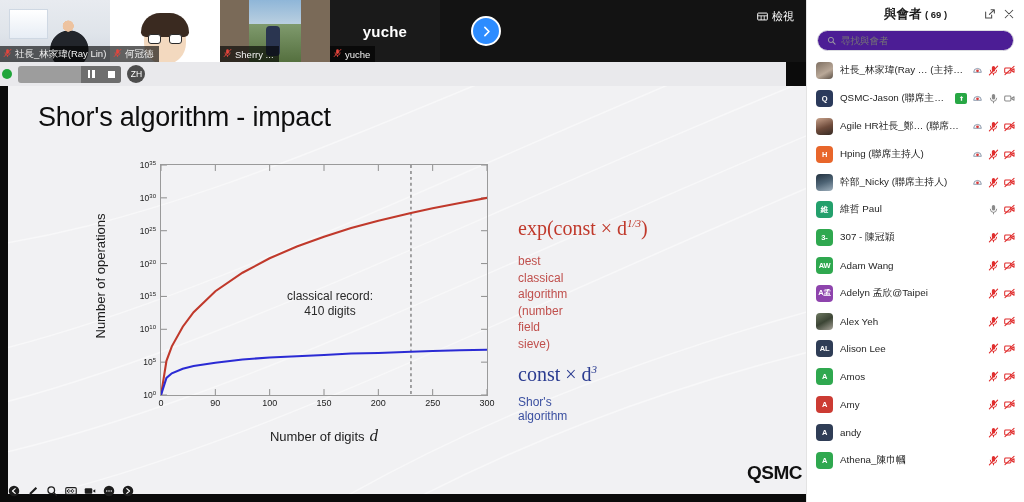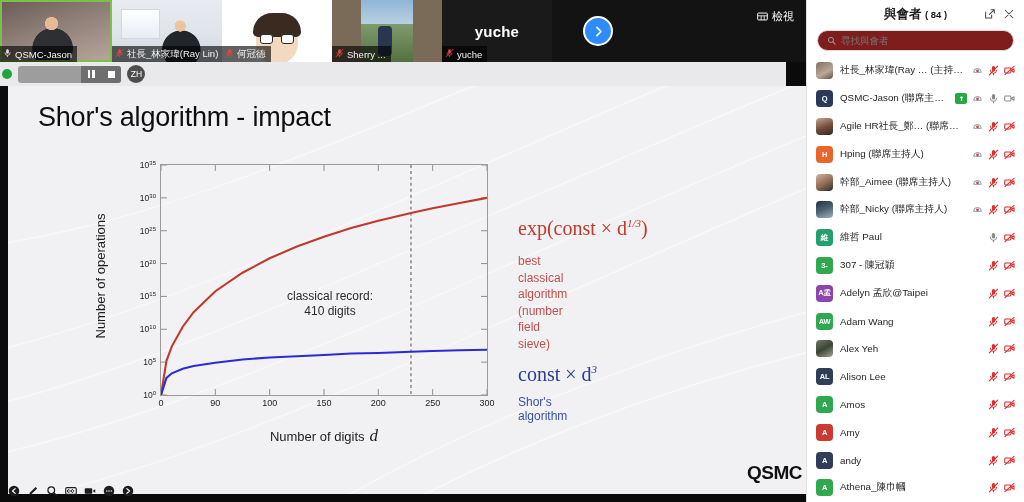--- a/index.html
+++ b/index.html
@@ -144,21 +144,21 @@
            border-left:1px solid #e3e3e3; }
   #panel-header { height:28px; display:flex; align-items:center; justify-content:center;
                   position:relative; }
   #panel-title { font-size:12.5px; font-weight:bold; color:#1a1a1a; }
   #panel-title .cnt { font-size:9.5px; font-weight:bold; }
   #panel-header .hdr-ic { position:absolute; top:8px; width:12px; height:12px; color:#4a4a4a; }
   #pop-out-icon { right:28px; }
   #close-icon   { right:9px; }
   #search-wrap { padding: 2px 10px 6px 10px; }
   #search-box { height:21px; border:1px solid #dcdde1; border-radius:11px;
-                display:flex; align-items:center; gap:5px; padding:8px 9px; background:#7f1d1d; }
+                display:flex; align-items:center; gap:5px; padding:8px 9px; background:#4c1d95; }
   #search-box svg { width:9px; height:9px; color:#9a9aa2; flex:0 0 auto; }
   #search-input { border:0; outline:0; font-size:9.5px; color:#9a9aa2; width:100%;
                   font-family:"Liberation Sans", sans-serif; background:transparent; }
   #plist { position:absolute; left:0; right:0; top:57px; bottom:0; overflow:hidden; }
   .prow { height:27.8px; display:flex; align-items:center; padding:0 9px 0 9px; gap:7px; }
   .avatar { width:17px; height:17px; border-radius:4px; flex:0 0 auto; color:#fff;
             font-size:7.5px; font-weight:bold; display:flex; align-items:center;
             justify-content:center; overflow:hidden; letter-spacing:-.2px; }
   .avatar.photo1 { background:linear-gradient(150deg,#7e6f62 0%,#b9a898 60%,#5a4f45 100%); }
   .avatar.photo2 { background:linear-gradient(160deg,#c9a38c 0%,#6e4b3b 55%,#352a24 100%); }
@@ -177,30 +177,20 @@
   .share-badge svg { width:7px; height:7px; color:#fff; }
 </style>
 </head>
 <body>
 
 <div id="app">
 
   <div id="meeting">
 
     <div id="filmstrip">
-        <div class="tile spk" style="width: 112px;">
-          <div class="v1"></div>
-          <div class="tile-label">
-            <span class="mic-on"><svg width="9" height="10" viewBox="0 0 16 16">
-                <rect x="5.6" y="1.5" width="4.8" height="8" rx="2.4" fill="currentColor"></rect>
-                <path d="M3.4 7.6a4.6 4.6 0 0 0 9.2 0M8 12.2v2.2" stroke="currentColor" stroke-width="1.4" fill="none" stroke-linecap="round"></path>
-              </svg></span>
-            <span>QSMC-Jason</span>
-          </div>
-        </div>
         <div class="tile" style="width: 110px;">
           <div class="v2"></div>
           <div class="tile-label">
             <span class="mic-x"><svg width="9" height="10" viewBox="0 0 16 16">
                 <rect x="5.6" y="1.5" width="4.8" height="8" rx="2.4" fill="currentColor"></rect>
                 <path d="M3.4 7.6a4.6 4.6 0 0 0 9.2 0M8 12.2v2.2" stroke="currentColor" stroke-width="1.4" fill="none" stroke-linecap="round"></path>
                 <path d="M2 14.4 L14 1.6" stroke="currentColor" stroke-width="1.6" stroke-linecap="round"></path>
               </svg></span>
             <span>社長_林家瑋(Ray Lin)</span>
           </div>
@@ -416,21 +406,21 @@
           <path d="M1 7 h14 M6 7 v6 M10.5 7 v6" stroke="#fff" stroke-width="1.2"></path>
         </svg>
         <span>檢視</span>
       </div>
     </div>
 
   <div id="panel">
     <div id="panel-header">
       <div id="panel-title">
         <span>與會者</span>
-        <span class="cnt">( 84 )</span>
+        <span class="cnt">( 69 )</span>
       </div>
       <svg class="hdr-ic" id="pop-out-icon" viewBox="0 0 16 16">
         <path d="M2.2 5.2 v8 h8 v-4" fill="none" stroke="currentColor" stroke-width="1.4" stroke-linecap="round"></path>
         <path d="M7.2 8.6 L13.6 2.4 M9.4 2.2 h4.4 v4.4" fill="none" stroke="currentColor" stroke-width="1.4" stroke-linecap="round" stroke-linejoin="round"></path>
       </svg>
       <svg class="hdr-ic" id="close-icon" viewBox="0 0 16 16">
         <path d="M3 3 L13 13 M13 3 L3 13" stroke="currentColor" stroke-width="1.4" stroke-linecap="round"></path>
       </svg>
     </div>
 
@@ -522,60 +512,40 @@
               <path d="M2 14.4 L14 1.6" stroke="currentColor" stroke-width="1.6" stroke-linecap="round"></path>
             </svg>
             <svg viewBox="0 0 16 16" class="ic-red">
               <rect x="1" y="4.4" width="9" height="7.2" rx="1.4" fill="none" stroke="currentColor" stroke-width="1.5"></rect>
               <path d="M10.6 8 L14.6 5.4 v5.2 Z" fill="none" stroke="currentColor" stroke-width="1.5" stroke-linejoin="round"></path>
               <path d="M1.4 14 L14.6 2" stroke="currentColor" stroke-width="1.6" stroke-linecap="round"></path>
             </svg>
           </div>
         </div>
         <div class="prow">
-          <div class="avatar photo3"></div>
-          <div class="pname">幹部_Aimee (聯席主持人)</div>
+          <div class="avatar photo4"></div>
+          <div class="pname">幹部_Nicky (聯席主持人)</div>
           <div class="picons">
             <svg viewBox="0 0 16 16" class="ic-dotred">
               <path d="M2.4 10.6a5.6 5.6 0 0 1 11.2 0z" fill="none" stroke="currentColor" stroke-width="1.3"></path>
               <circle cx="8" cy="8.4" r="2" fill="#d93b3b"></circle>
             </svg>
             <svg viewBox="0 0 16 16" class="ic-red">
               <rect x="5.6" y="1.5" width="4.8" height="8" rx="2.4" fill="currentColor"></rect>
               <path d="M3.4 7.6a4.6 4.6 0 0 0 9.2 0M8 12.2v2.2" stroke="currentColor" stroke-width="1.4" fill="none" stroke-linecap="round"></path>
               <path d="M2 14.4 L14 1.6" stroke="currentColor" stroke-width="1.6" stroke-linecap="round"></path>
             </svg>
             <svg viewBox="0 0 16 16" class="ic-red">
               <rect x="1" y="4.4" width="9" height="7.2" rx="1.4" fill="none" stroke="currentColor" stroke-width="1.5"></rect>
               <path d="M10.6 8 L14.6 5.4 v5.2 Z" fill="none" stroke="currentColor" stroke-width="1.5" stroke-linejoin="round"></path>
               <path d="M1.4 14 L14.6 2" stroke="currentColor" stroke-width="1.6" stroke-linecap="round"></path>
             </svg>
           </div>
         </div>
         <div class="prow">
-          <div class="avatar photo4"></div>
-          <div class="pname">幹部_Nicky (聯席主持人)</div>
-          <div class="picons">
-            <svg viewBox="0 0 16 16" class="ic-dotred">
-              <path d="M2.4 10.6a5.6 5.6 0 0 1 11.2 0z" fill="none" stroke="currentColor" stroke-width="1.3"></path>
-              <circle cx="8" cy="8.4" r="2" fill="#d93b3b"></circle>
-            </svg>
-            <svg viewBox="0 0 16 16" class="ic-red">
-              <rect x="5.6" y="1.5" width="4.8" height="8" rx="2.4" fill="currentColor"></rect>
-              <path d="M3.4 7.6a4.6 4.6 0 0 0 9.2 0M8 12.2v2.2" stroke="currentColor" stroke-width="1.4" fill="none" stroke-linecap="round"></path>
-              <path d="M2 14.4 L14 1.6" stroke="currentColor" stroke-width="1.6" stroke-linecap="round"></path>
-            </svg>
-            <svg viewBox="0 0 16 16" class="ic-red">
-              <rect x="1" y="4.4" width="9" height="7.2" rx="1.4" fill="none" stroke="currentColor" stroke-width="1.5"></rect>
-              <path d="M10.6 8 L14.6 5.4 v5.2 Z" fill="none" stroke="currentColor" stroke-width="1.5" stroke-linejoin="round"></path>
-              <path d="M1.4 14 L14.6 2" stroke="currentColor" stroke-width="1.6" stroke-linecap="round"></path>
-            </svg>
-          </div>
-        </div>
-        <div class="prow">
           <div class="avatar" style="background: rgb(35, 160, 108);">維</div>
           <div class="pname">維哲 Paul</div>
           <div class="picons">
             <svg viewBox="0 0 16 16" class="ic-gray">
               <rect x="5.6" y="1.5" width="4.8" height="8" rx="2.4" fill="currentColor"></rect>
               <path d="M3.4 7.6a4.6 4.6 0 0 0 9.2 0M8 12.2v2.2" stroke="currentColor" stroke-width="1.4" fill="none" stroke-linecap="round"></path>
             </svg>
             <svg viewBox="0 0 16 16" class="ic-red">
               <rect x="1" y="4.4" width="9" height="7.2" rx="1.4" fill="none" stroke="currentColor" stroke-width="1.5"></rect>
               <path d="M10.6 8 L14.6 5.4 v5.2 Z" fill="none" stroke="currentColor" stroke-width="1.5" stroke-linejoin="round"></path>
@@ -593,38 +563,38 @@
               <path d="M2 14.4 L14 1.6" stroke="currentColor" stroke-width="1.6" stroke-linecap="round"></path>
             </svg>
             <svg viewBox="0 0 16 16" class="ic-red">
               <rect x="1" y="4.4" width="9" height="7.2" rx="1.4" fill="none" stroke="currentColor" stroke-width="1.5"></rect>
               <path d="M10.6 8 L14.6 5.4 v5.2 Z" fill="none" stroke="currentColor" stroke-width="1.5" stroke-linejoin="round"></path>
               <path d="M1.4 14 L14.6 2" stroke="currentColor" stroke-width="1.6" stroke-linecap="round"></path>
             </svg>
           </div>
         </div>
         <div class="prow">
+          <div class="avatar" style="background: rgb(47, 168, 79);">AW</div>
+          <div class="pname">Adam Wang</div>
+          <div class="picons">
+            <svg viewBox="0 0 16 16" class="ic-red">
+              <rect x="5.6" y="1.5" width="4.8" height="8" rx="2.4" fill="currentColor"></rect>
+              <path d="M3.4 7.6a4.6 4.6 0 0 0 9.2 0M8 12.2v2.2" stroke="currentColor" stroke-width="1.4" fill="none" stroke-linecap="round"></path>
+              <path d="M2 14.4 L14 1.6" stroke="currentColor" stroke-width="1.6" stroke-linecap="round"></path>
+            </svg>
+            <svg viewBox="0 0 16 16" class="ic-red">
+              <rect x="1" y="4.4" width="9" height="7.2" rx="1.4" fill="none" stroke="currentColor" stroke-width="1.5"></rect>
+              <path d="M10.6 8 L14.6 5.4 v5.2 Z" fill="none" stroke="currentColor" stroke-width="1.5" stroke-linejoin="round"></path>
+              <path d="M1.4 14 L14.6 2" stroke="currentColor" stroke-width="1.6" stroke-linecap="round"></path>
+            </svg>
+          </div>
+        </div>
+        <div class="prow">
           <div class="avatar" style="background: rgb(142, 68, 173);">A孟</div>
           <div class="pname">Adelyn 孟欣@Taipei</div>
-          <div class="picons">
-            <svg viewBox="0 0 16 16" class="ic-red">
-              <rect x="5.6" y="1.5" width="4.8" height="8" rx="2.4" fill="currentColor"></rect>
-              <path d="M3.4 7.6a4.6 4.6 0 0 0 9.2 0M8 12.2v2.2" stroke="currentColor" stroke-width="1.4" fill="none" stroke-linecap="round"></path>
-              <path d="M2 14.4 L14 1.6" stroke="currentColor" stroke-width="1.6" stroke-linecap="round"></path>
-            </svg>
-            <svg viewBox="0 0 16 16" class="ic-red">
-              <rect x="1" y="4.4" width="9" height="7.2" rx="1.4" fill="none" stroke="currentColor" stroke-width="1.5"></rect>
-              <path d="M10.6 8 L14.6 5.4 v5.2 Z" fill="none" stroke="currentColor" stroke-width="1.5" stroke-linejoin="round"></path>
-              <path d="M1.4 14 L14.6 2" stroke="currentColor" stroke-width="1.6" stroke-linecap="round"></path>
-            </svg>
-          </div>
-        </div>
-        <div class="prow">
-          <div class="avatar" style="background: rgb(47, 168, 79);">AW</div>
-          <div class="pname">Adam Wang</div>
           <div class="picons">
             <svg viewBox="0 0 16 16" class="ic-red">
               <rect x="5.6" y="1.5" width="4.8" height="8" rx="2.4" fill="currentColor"></rect>
               <path d="M3.4 7.6a4.6 4.6 0 0 0 9.2 0M8 12.2v2.2" stroke="currentColor" stroke-width="1.4" fill="none" stroke-linecap="round"></path>
               <path d="M2 14.4 L14 1.6" stroke="currentColor" stroke-width="1.6" stroke-linecap="round"></path>
             </svg>
             <svg viewBox="0 0 16 16" class="ic-red">
               <rect x="1" y="4.4" width="9" height="7.2" rx="1.4" fill="none" stroke="currentColor" stroke-width="1.5"></rect>
               <path d="M10.6 8 L14.6 5.4 v5.2 Z" fill="none" stroke="currentColor" stroke-width="1.5" stroke-linejoin="round"></path>
               <path d="M1.4 14 L14.6 2" stroke="currentColor" stroke-width="1.6" stroke-linecap="round"></path>

